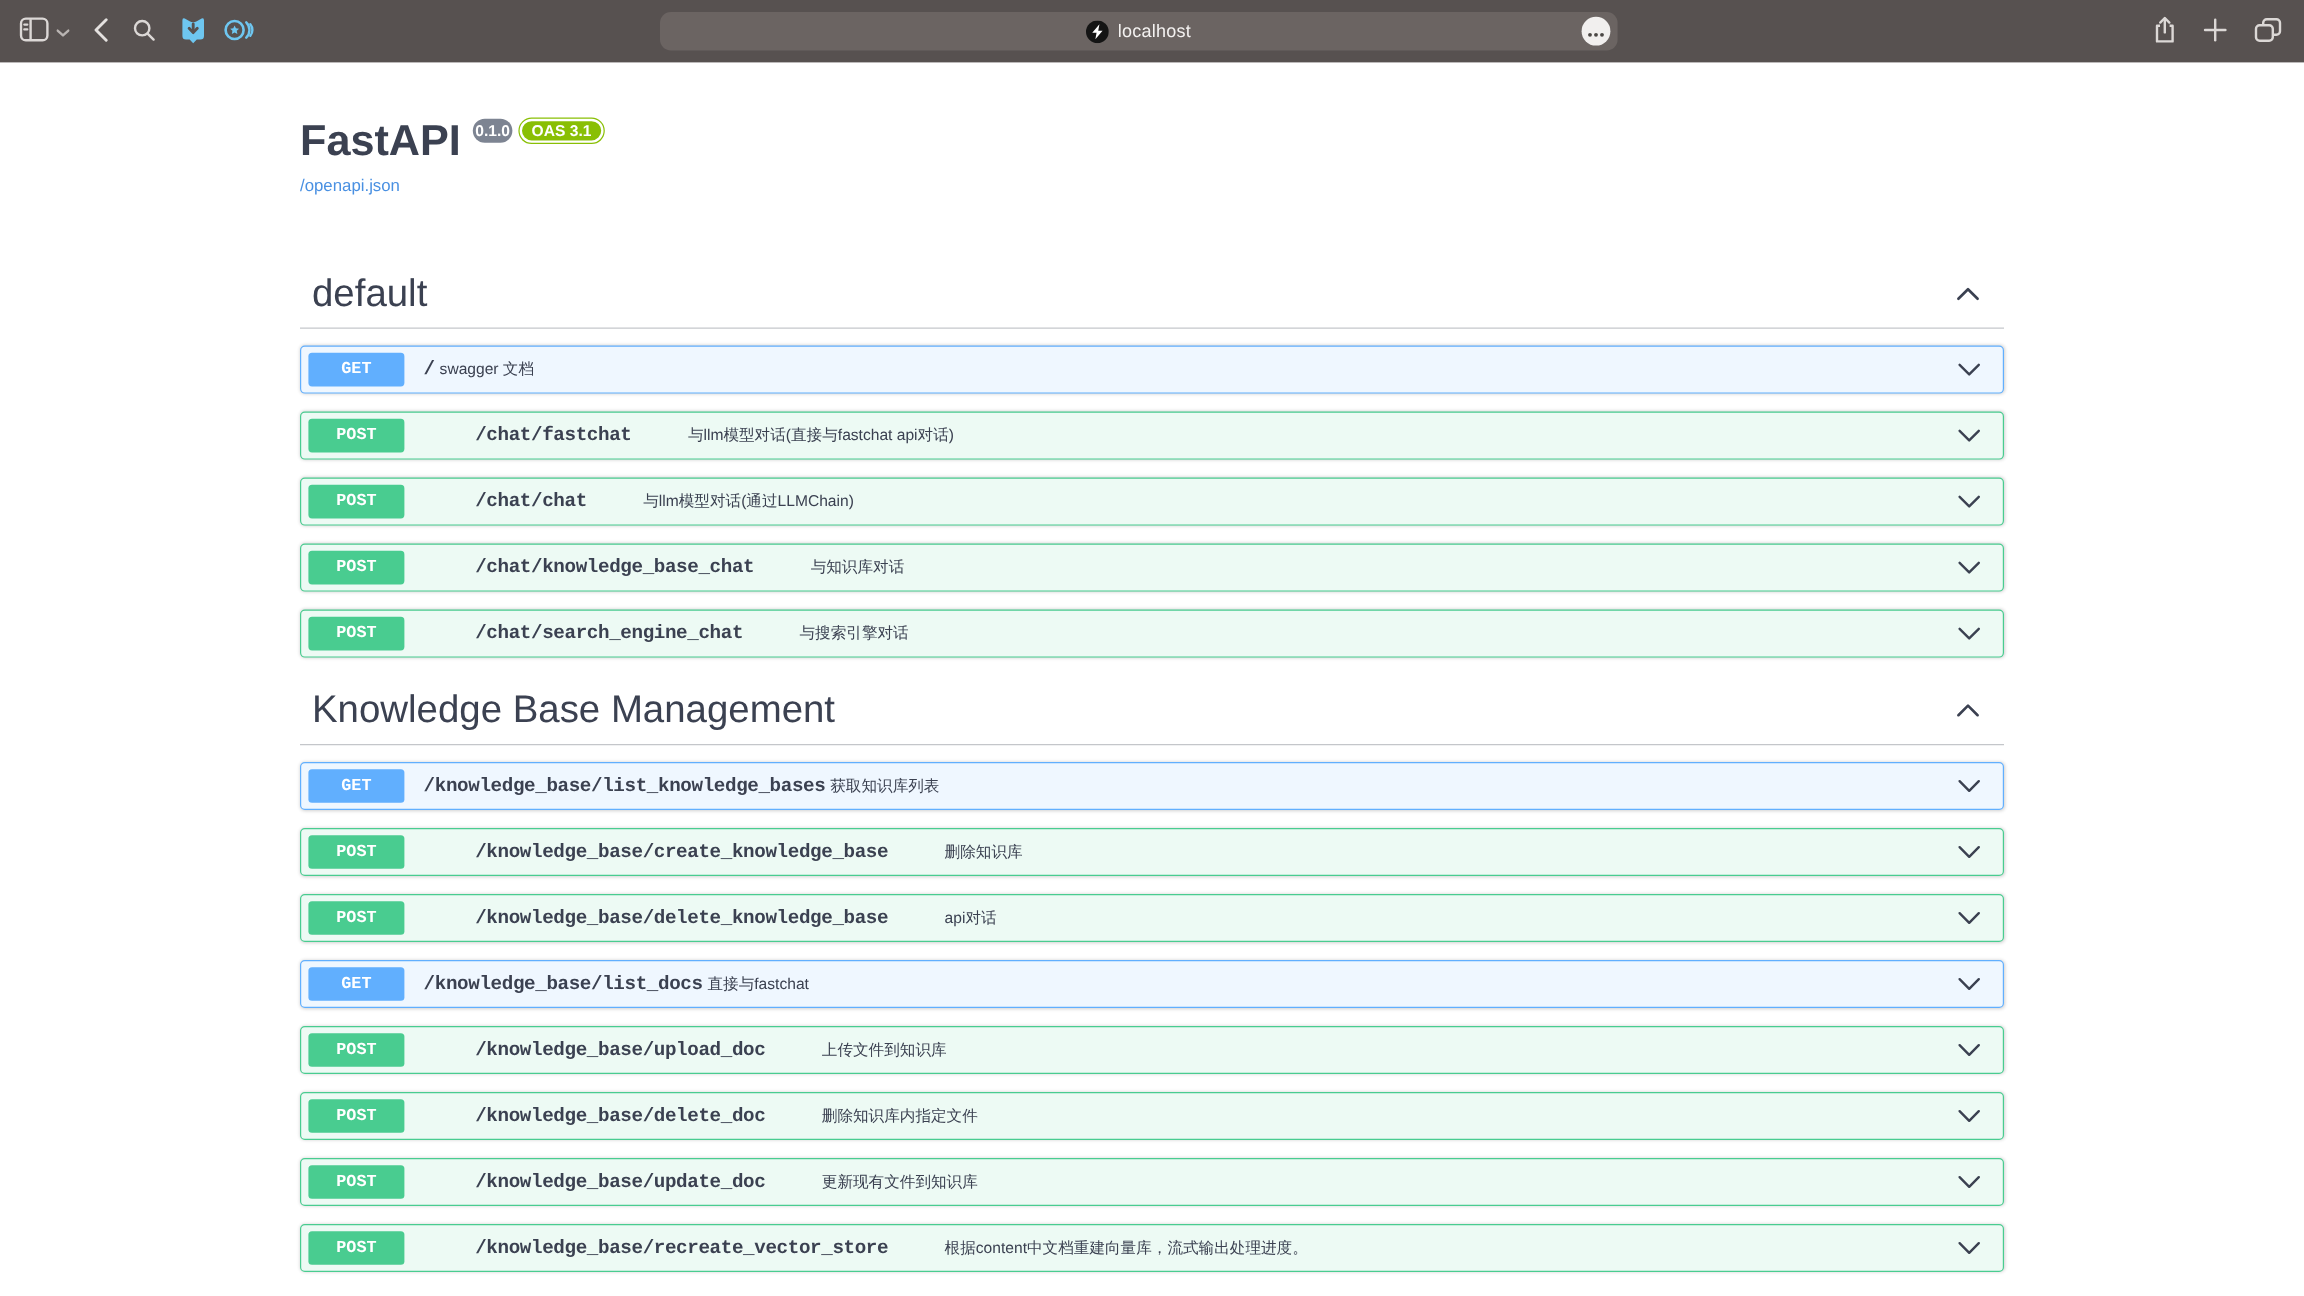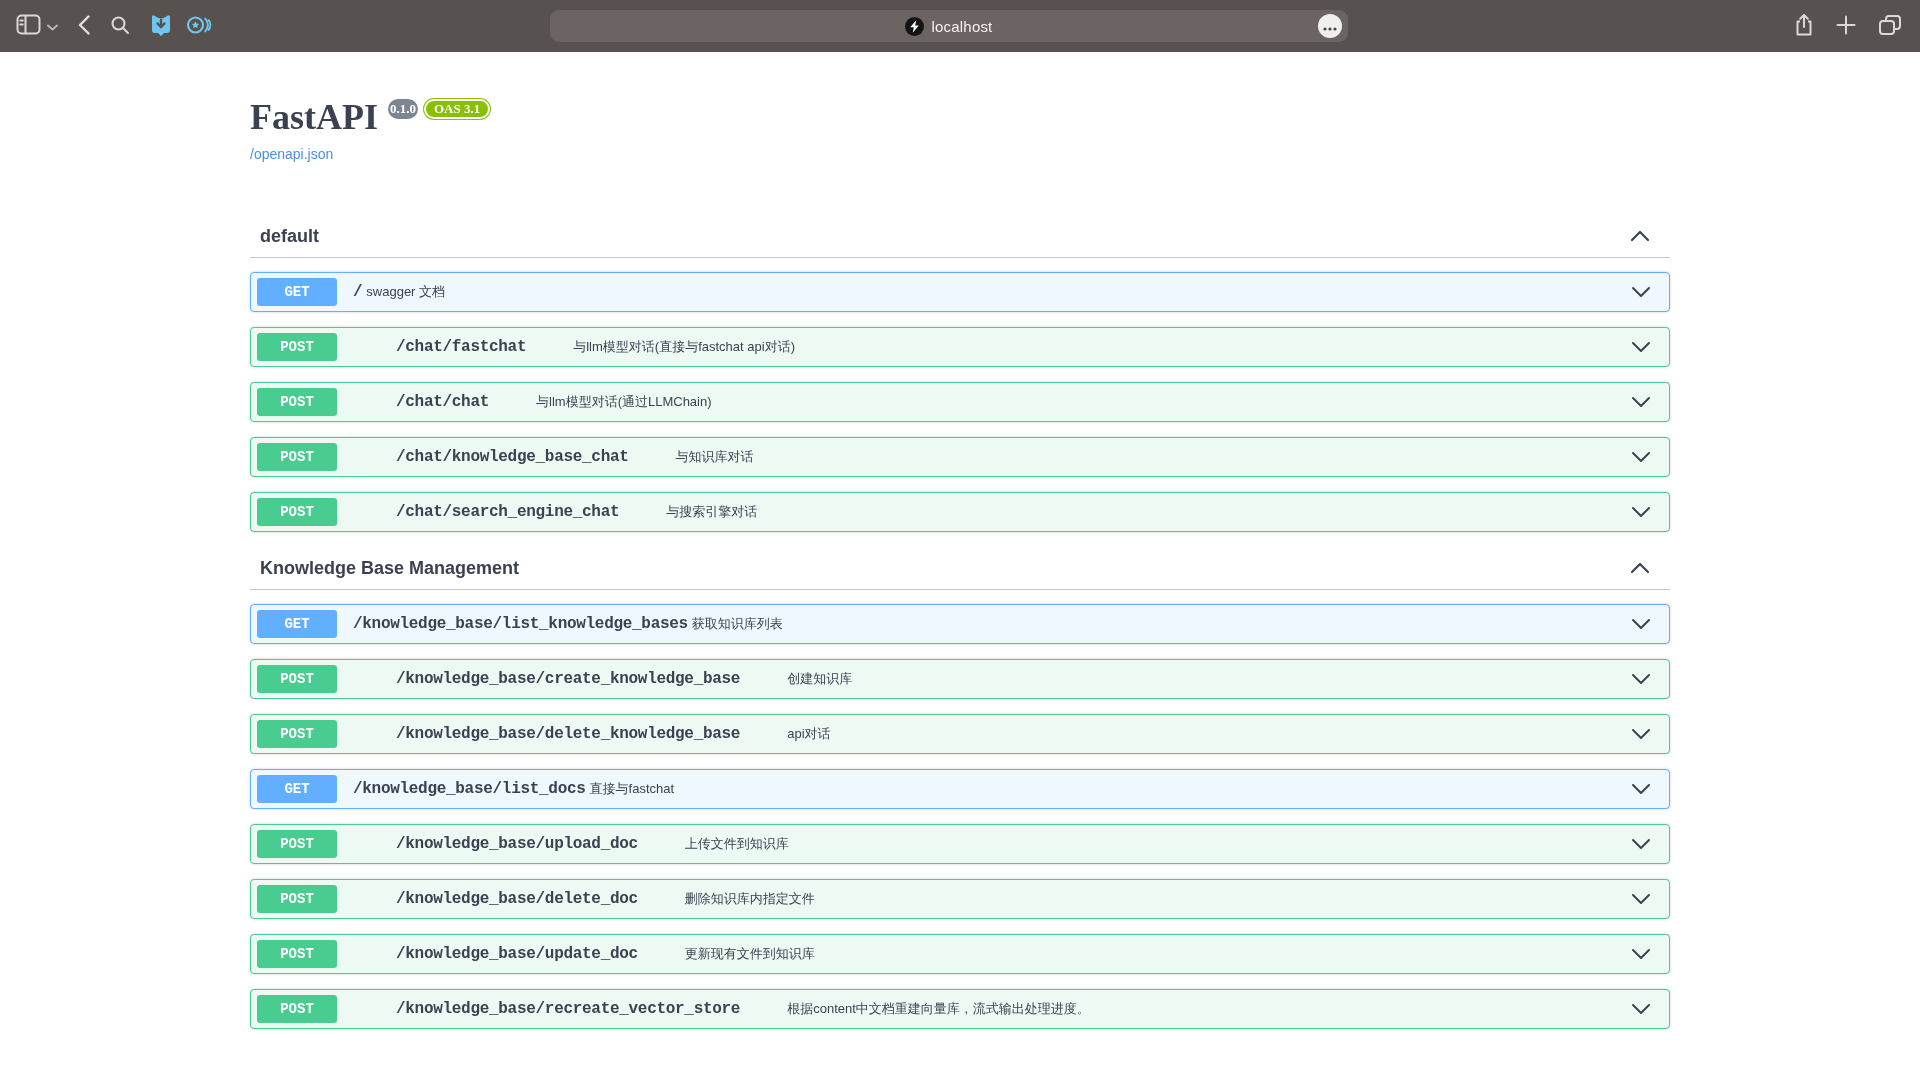--- a/index.html
+++ b/index.html
@@ -84,21 +84,20 @@
     box-sizing: border-box;
   }
   .info { padding-top: 44px; margin-bottom: 52px; }
   .api-title {
     margin: 0;
     font-size: 36px;
     font-weight: bold;
     color: var(--heading, #3b4151);
     display: flex;
     align-items: center;
-    font-family: Liberation Serif, serif;
   }
   .stamp {
     font-size: 13px;
     font-weight: bold;
     color: #fff;
     border-radius: 57px;
     padding: 3px 2px;
     position: relative;
     top: -8px;
     margin-left: 10px;
@@ -124,22 +123,22 @@
   .section-header {
     display: flex;
     align-items: center;
     justify-content: space-between;
     padding: 10px 20px 10px 10px;
     margin: 0 0 14px 0;
     border-bottom: 1px solid rgba(59,65,81,.3);
     cursor: pointer;
   }
   .section-title {
-    font-size: 18px;
-    font-weight: bold;
+    font-size: 32px;
+    font-weight: normal;
     color: var(--heading, #3b4151);
   }
   .opblock {
     display: flex;
     align-items: center;
     height: 40px;
     box-sizing: border-box;
     border-radius: 4px;
     margin-bottom: 15px;
     border: 1px solid;
@@ -384,21 +383,21 @@
     <span class="row-arrow">
       <svg width="20" height="12" viewBox="0 0 20 12" fill="none">
         <path d="M2 2 L10 10 L18 2" stroke="#3b4151" stroke-width="2" stroke-linecap="round" stroke-linejoin="round"></path>
       </svg>
     </span>
   </div>
 
   <div class="opblock post">
     <span class="method">POST</span>
     <span class="path">/knowledge_base/create_knowledge_base</span>
-    <span class="desc">创建知识库</span>
+    <span class="desc">删除知识库</span>
     <span class="row-arrow">
       <svg width="20" height="12" viewBox="0 0 20 12" fill="none">
         <path d="M2 2 L10 10 L18 2" stroke="#3b4151" stroke-width="2" stroke-linecap="round" stroke-linejoin="round"></path>
       </svg>
     </span>
   </div>
 
   <div class="opblock post">
     <span class="method">POST</span>
     <span class="path">/knowledge_base/delete_knowledge_base</span>

